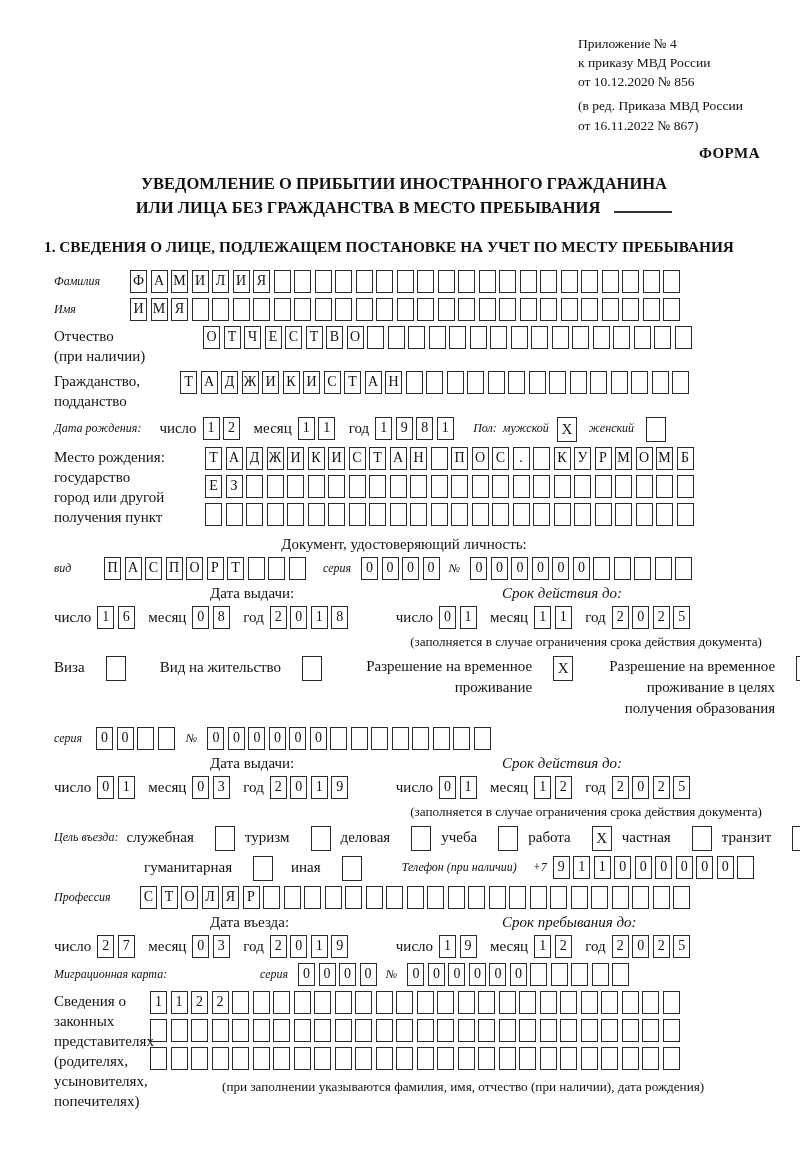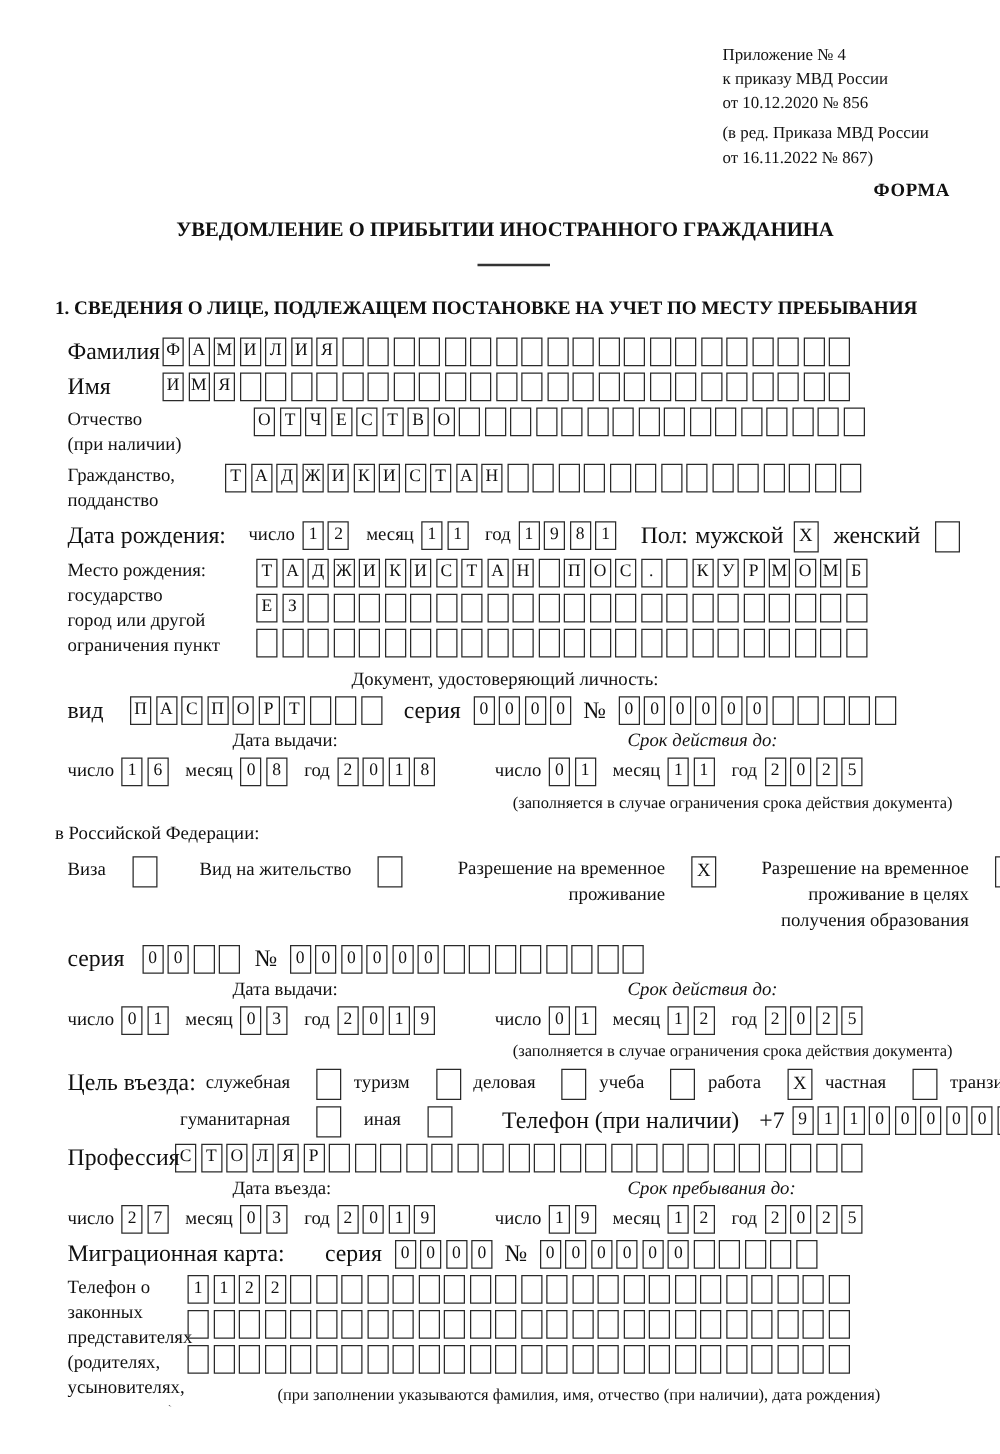--- a/index.html
+++ b/index.html
@@ -19,21 +19,21 @@
   
   .title { text-align:center; font-weight:bold; font-size:16.5px; line-height:1.45; margin-top:10px; }
   .tuline { display:inline-block; width:58px; border-bottom:2.2px solid #333; margin-left:14px; height:14px; }
 
   .sect { font-weight:bold; font-size:15.3px; margin-top:18px; }
 
   .fields { margin-top:14px; }
 
   
   .row { display:flex; align-items:flex-start; padding-left:10px; margin-bottom:5px; }
-  .lbl { font-size:19px; line-height:23px; white-space:nowrap; }
+  .lbl { font-size:12px; line-height:23px; white-space:nowrap;font-style:italic; }
   .lblcol { display:flex; flex-direction:column; font-size:15px; line-height:20px; flex-shrink:0; }
   .colstack { display:flex; flex-direction:column; }
   .colstack .cells { margin-bottom:5px; }
 
   
   .cells { display:inline-flex; flex-wrap:nowrap; }
   .cell {
     width:17px; height:23px; border:1.6px solid #2a2a2a; margin-right:3.5px;
     text-align:center; line-height:20px; font-size:14px; flex-shrink:0;
     font-family:"Liberation Serif","DejaVu Serif",serif;
@@ -56,21 +56,21 @@
 
   .ml6{margin-left:6px}.ml8{margin-left:8px}.ml10{margin-left:10px}.ml12{margin-left:12px}
   .ml14{margin-left:14px}.ml16{margin-left:16px}.ml18{margin-left:18px}.ml24{margin-left:24px}.ml34{margin-left:34px}.ml36{margin-left:36px}.ml40{margin-left:40px}
   .mt4{margin-top:4px}.mt6{margin-top:6px}
 
   
   .dg { display:inline-flex; align-items:center; }
   .dlbl { font-size:15px; line-height:23px; margin-right:6px; white-space:nowrap; }
   .dg .dlbl + .cells { margin-right:10px; }
   .dhead { position:relative; height:21px; font-size:15px; }
-  .dhead .h1 { position:absolute; left:142px; }
+  .dhead .h1 { position:absolute; left:166px; }
   .dhead .h2 { position:absolute; left:458px;font-style:italic; }
   .note { text-align:right; font-size:13.2px; margin-top:1px; margin-bottom:6px; padding-right:2px; }
 
   .center-bold { text-align:center; font-weight:normal; font-size:15px; margin:2px 0 4px 0; }
 
   
   .intro { font-size:15px; line-height:1.55; margin-top:4px; }
   .optrow { margin-top:6px; margin-bottom:8px; }
   .opt { display:inline-flex; align-items:flex-start; gap:21px; }
   .optlabel { display:inline-block; width:186px; text-align:right; font-size:15px; line-height:1.4; }
@@ -88,21 +88,21 @@
     <div>к приказу МВД России</div>
     <div>от 10.12.2020 № 856</div>
     <div class="rev">(в ред. Приказа МВД России</div>
     <div>от 16.11.2022 № 867)</div>
   </div>
   <div class="forma">ФОРМА</div>
 
   <div class="title">
     <div>УВЕДОМЛЕНИЕ О ПРИБЫТИИ ИНОСТРАННОГО ГРАЖДАНИНА</div>
     <div>
-      <span class="tuline"></span>
+      <span>ИЛИ ЛИЦА БЕЗ ГРАЖДАНСТВА В МЕСТО ПРЕБЫВАНИЯ</span><span class="tuline"></span>
     </div>
   </div>
 
   <div class="sect">1. СВЕДЕНИЯ О ЛИЦЕ, ПОДЛЕЖАЩЕМ ПОСТАНОВКЕ НА УЧЕТ ПО МЕСТУ ПРЕБЫВАНИЯ</div>
 
   <div class="fields">
 
     <div class="row">
       <span class="lbl w76">Фамилия</span>
       <span class="cells">
@@ -262,21 +262,21 @@
       <span class="checkbox ml8">X</span>
       <span class="lbl ml12">женский</span>
       <span class="checkbox ml12"></span>
     </div>
 
     <div class="row">
       <span class="lblcol w151">
         <span>Место рождения:</span>
         <span>государство</span>
         <span>город или другой</span>
-        <span>ограничения пункт</span>
+        <span>получения пункт</span>
       </span>
       <span class="colstack">
         <span class="cells">
             <span class="cell">Т</span>
             <span class="cell">А</span>
             <span class="cell">Д</span>
             <span class="cell">Ж</span>
             <span class="cell">И</span>
             <span class="cell">К</span>
             <span class="cell">И</span>
@@ -431,21 +431,20 @@
         <span class="cells">
             <span class="cell">2</span>
             <span class="cell">0</span>
             <span class="cell">2</span>
             <span class="cell">5</span>
           </span>
       </span>
     </div>
     <div class="note">(заполняется в случае ограничения срока действия документа)</div>
 
-    <div class="intro">в Российской Федерации:</div>
 
     <div class="row optrow">
       <span class="opt">
         <span class="optlabel-s">Виза</span>
         <span class="checkbox"></span>
       </span>
       <span class="opt ml34">
         <span class="optlabel-s">Вид на жительство</span>
         <span class="checkbox"></span>
       </span>
@@ -686,21 +685,21 @@
           <span class="cell"></span>
           <span class="cell"></span>
           <span class="cell"></span>
           <span class="cell"></span>
           <span class="cell"></span>
         </span>
     </div>
 
     <div class="row mt4">
       <span class="lblcol w96">
-        <span>Телефон о</span>
+        <span>Сведения о</span>
         <span>законных</span>
         <span>представителях</span>
         <span>(родителях,</span>
         <span>усыновителях,</span>
         <span>попечителях)</span>
       </span>
       <span class="colstack">
         <span class="cells">
             <span class="cell">1</span>
             <span class="cell">1</span>

